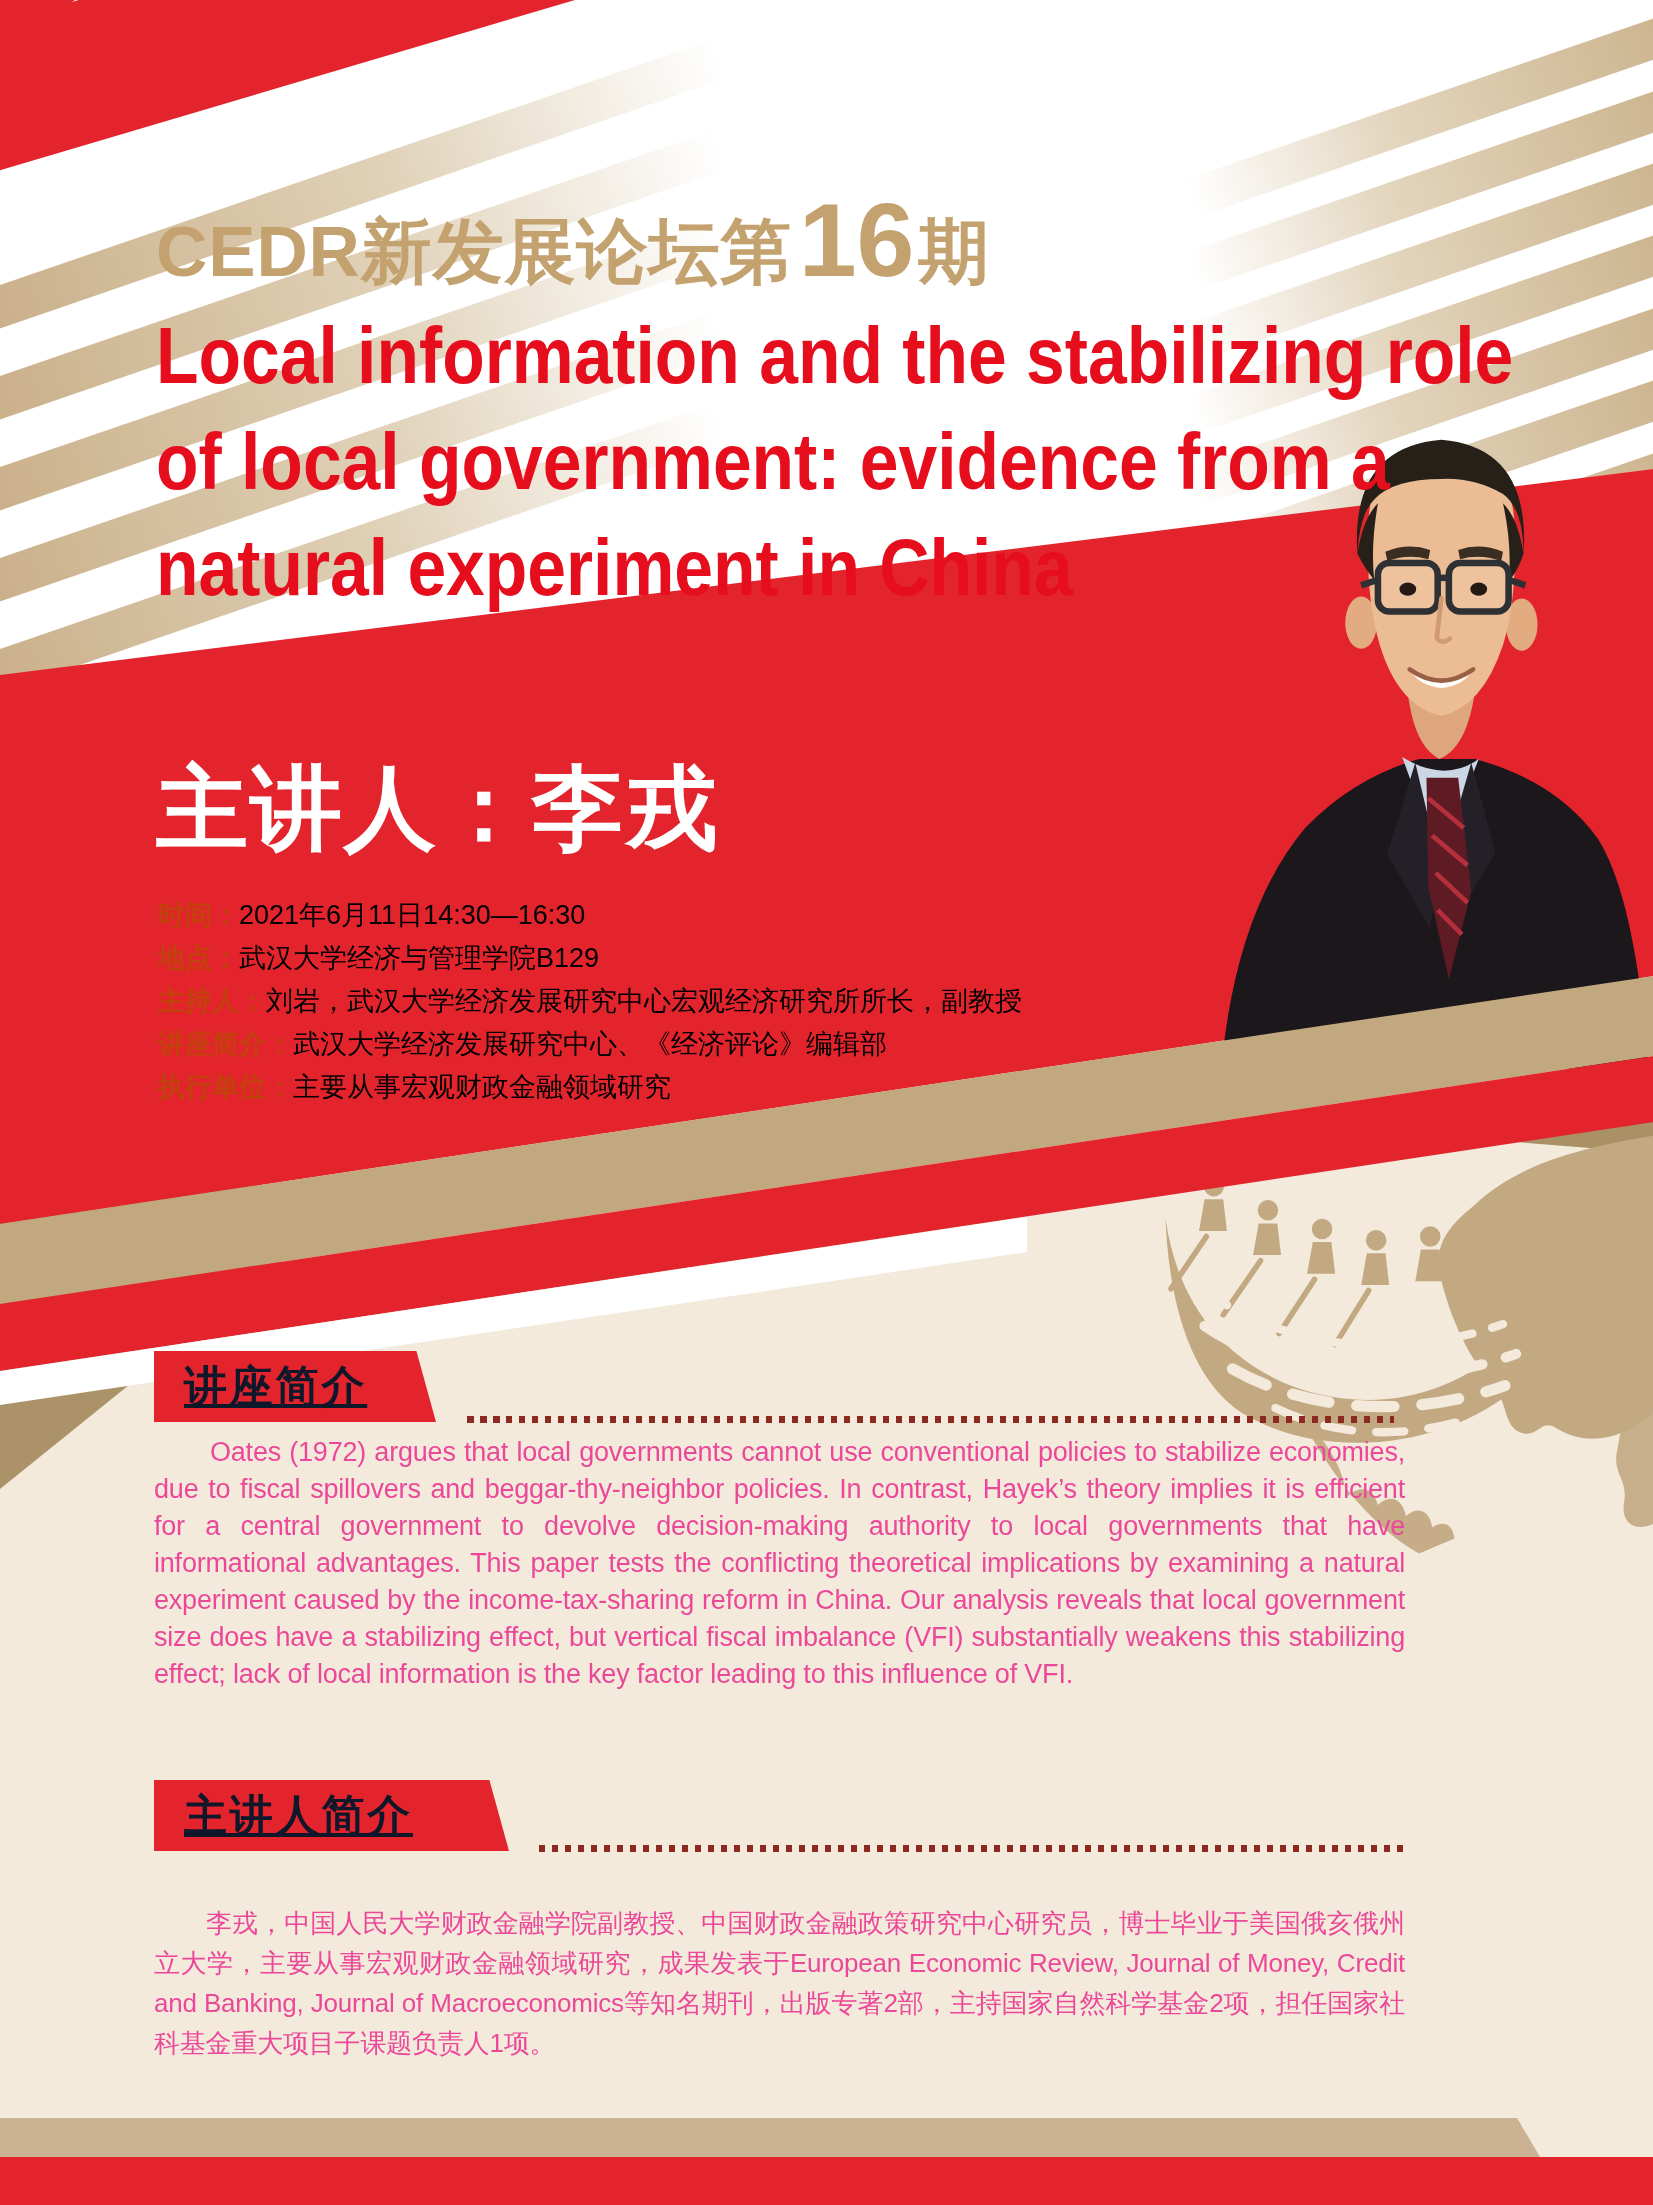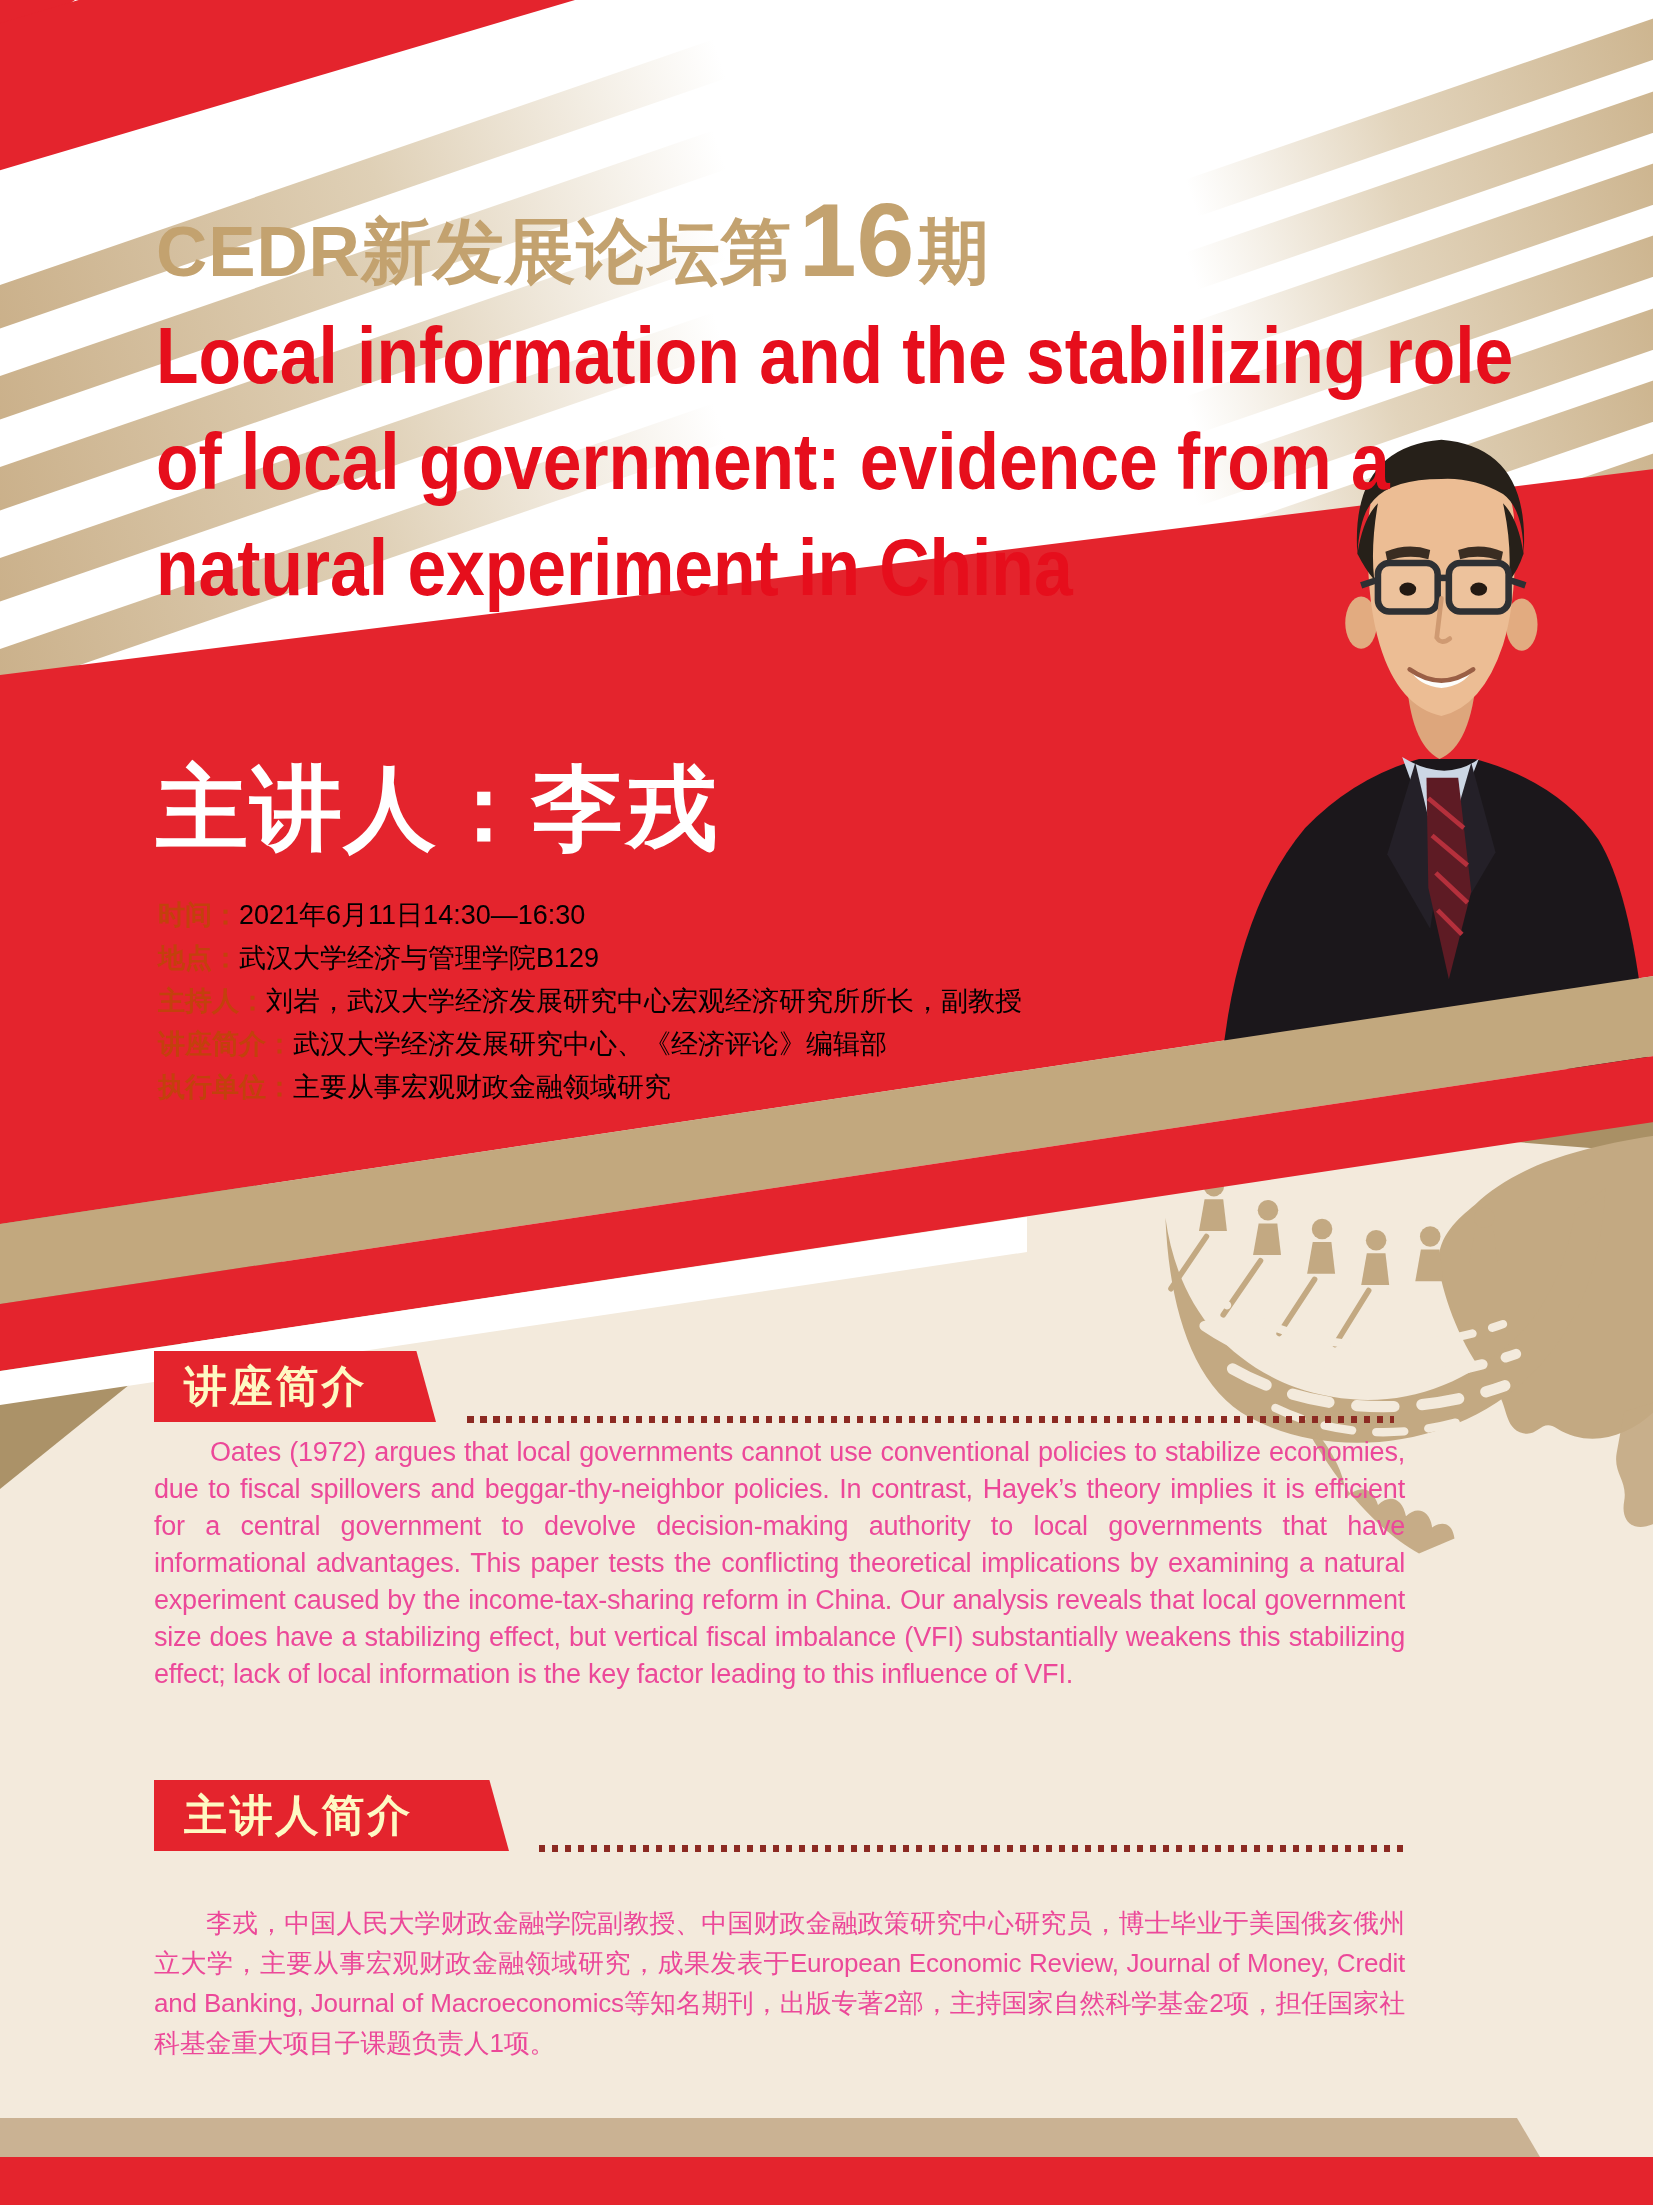--- a/index.html
+++ b/index.html
@@ -60,22 +60,22 @@
   #speaker-heading{left:156px;top:747px;z-index:40;color:#ffffff;font-weight:700;
     font-size:92px;white-space:nowrap;letter-spacing:1.9px;}
 
   #details{left:158px;top:894px;z-index:40;}
   .detail-row{font-size:27px;line-height:43px;white-space:nowrap;}
   .detail-row .lab{color:#c2410c;font-weight:700;}
   .detail-row .val{color:#000000;}
 
   .section-tag{z-index:40;background:#e4242d;
     clip-path:polygon(0 0,calc(100% - 19.6px) 0,100% 100%,0 100%);}
-  .section-tag .tag-text{color:#fef9c3;font-weight:700;font-size:43px;line-height:71px;
-    padding-left:30px;letter-spacing:2.8px;white-space:nowrap;display:block;}
+  .section-tag .tag-text{color:#0f172a;font-weight:700;font-size:43px;line-height:71px;
+    padding-left:30px;letter-spacing:2.8px;white-space:nowrap;display:block;text-decoration:underline;}
   #tag-intro{left:154px;top:1351px;width:282px;height:71px;}
   #tag-bio{left:154px;top:1780px;width:355px;height:71px;}
 
   .dotted{height:6.5px;z-index:40;
     background:repeating-linear-gradient(90deg,#8c2a22 0 6.5px,rgba(0,0,0,0) 6.5px 13px);}
   #dotted-intro{left:467px;top:1416px;width:927px;}
   #dotted-bio{left:539px;top:1845px;width:866px;}
 
   .body-text{z-index:40;color:#ec4899;text-align:justify;}
   #abstract{left:154px;top:1434px;width:1251px;font-size:27px;line-height:37px;

